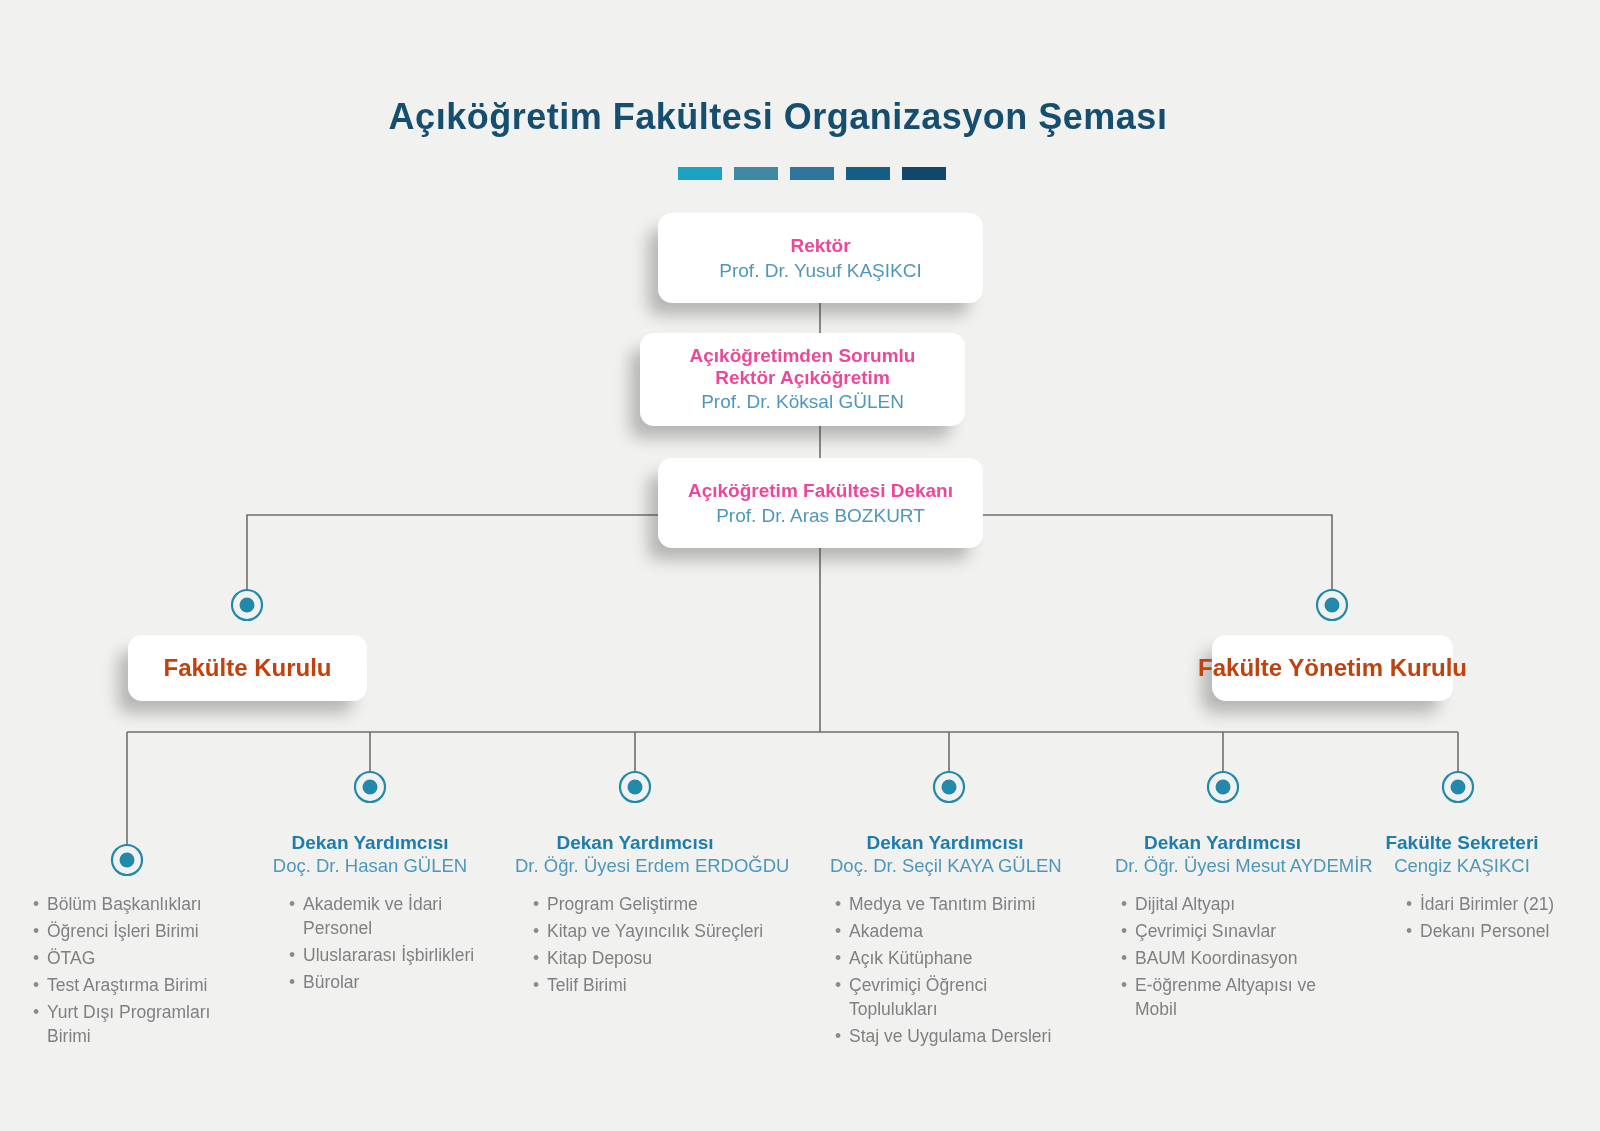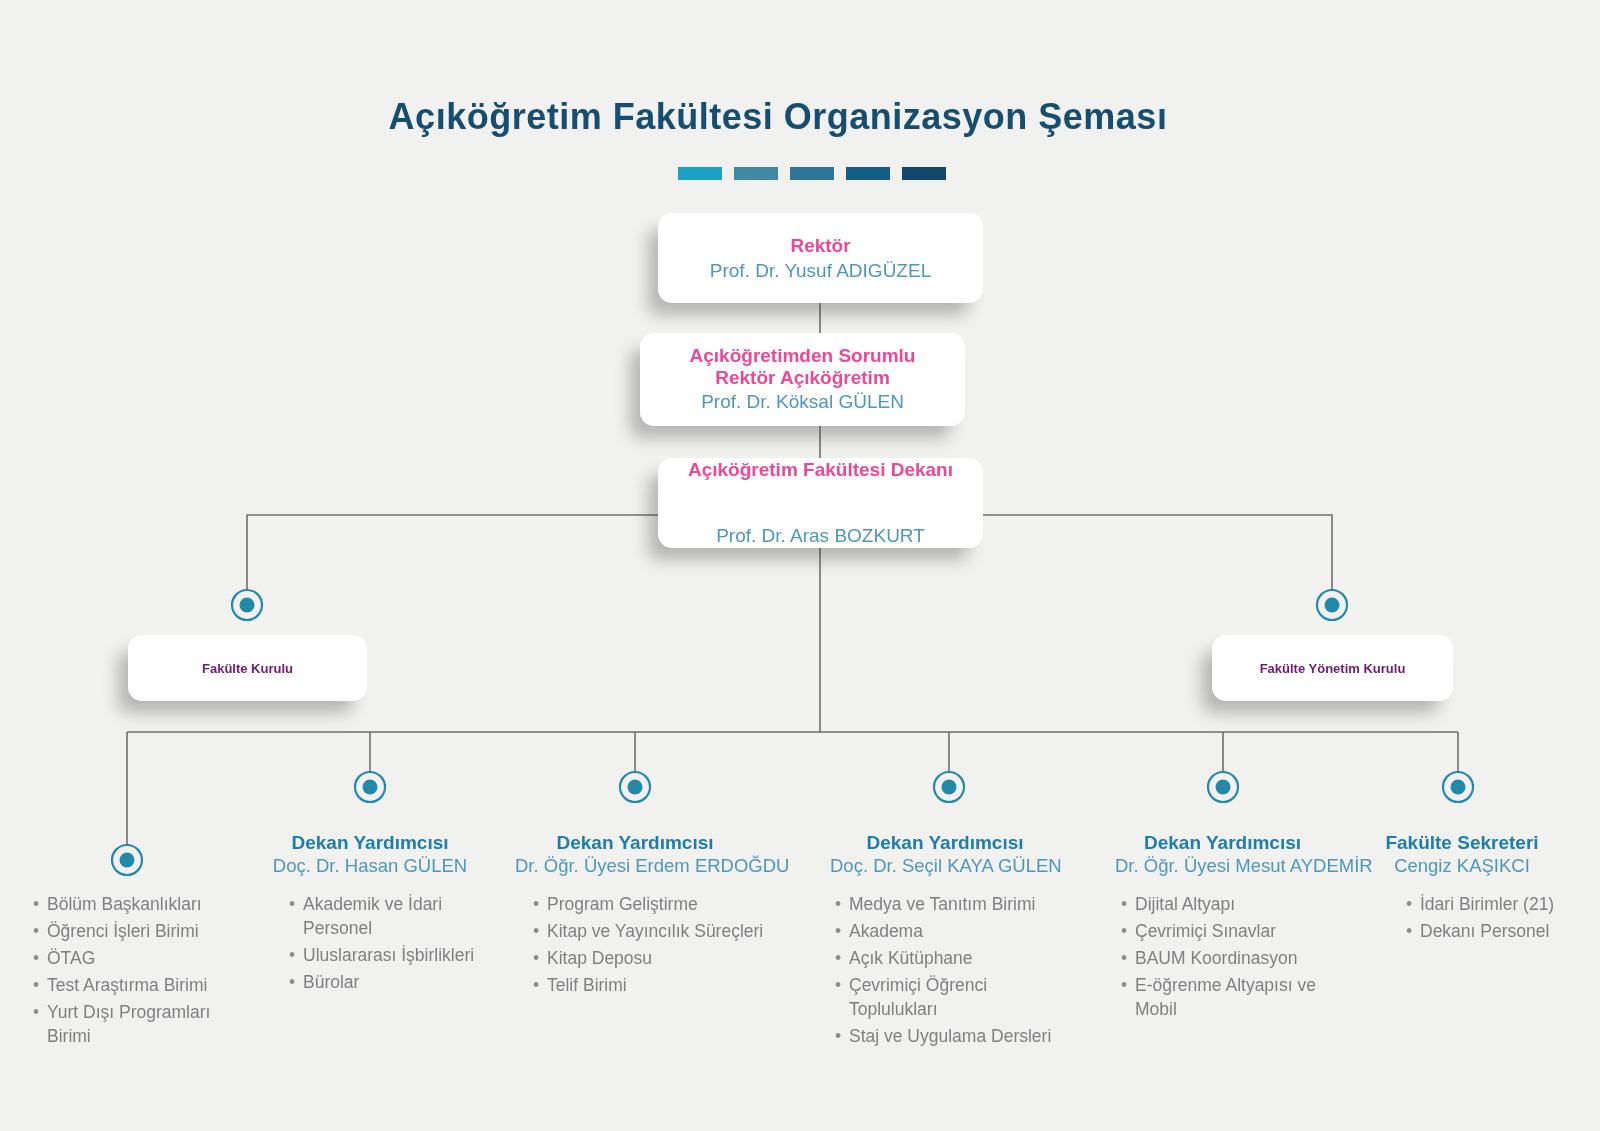--- a/index.html
+++ b/index.html
@@ -26,25 +26,25 @@
   .box{
     position:absolute;background:#ffffff;border-radius:14px;
     box-shadow:-12px 14px 16px -2px rgba(60,60,60,.33);
     display:flex;flex-direction:column;align-items:center;justify-content:center;
     z-index:1;text-align:center;
   }
   .box-title{font-size:19px;font-weight:bold;color:#ec4899;line-height:24px;white-space:nowrap;}
   .box-name{font-size:19px;color:#4e97ba;line-height:25px;white-space:nowrap;}
   .box.rektor{left:658px;top:213px;width:325px;height:90px;}
   .box.vp{left:640px;top:333px;width:325px;height:93px;}
-  .box.dekan{left:658px;top:458px;width:325px;height:90px;justify-content:space-between;}
+  .box.dekan{left:658px;top:458px;width:325px;height:90px;}
   .box.side{height:66px;}
   .box.fk{left:128px;top:635px;width:239px;}
   .box.fyk{left:1212px;top:635px;width:241px;}
-  .side-label{font-size:13px;font-weight:bold;color:#701a75;white-space:nowrap;}
+  .side-label{font-size:24px;font-weight:bold;color:#c2410c;white-space:nowrap;}
 
   .column{position:absolute;z-index:1;}
   .col-title{font-size:19px;font-weight:bold;color:#1e7dab;line-height:23px;text-align:center;white-space:nowrap;}
   .col-name{font-size:18.5px;color:#4e97ba;line-height:23px;text-align:center;white-space:nowrap;}
   .column ul{list-style:none;margin:15px 0 0 0;padding:0;}
   .column.no-head ul{margin-top:0;}
   .column li{
     position:relative;padding-left:14px;color:#7e8082;
     font-size:17.5px;line-height:24px;margin-bottom:3px;
   }
@@ -126,21 +126,21 @@
   <div class="bars">
     <span class="bar" style="background: rgb(27, 162, 195);"></span>
     <span class="bar" style="background: rgb(65, 137, 162);"></span>
     <span class="bar" style="background: rgb(47, 116, 154);"></span>
     <span class="bar" style="background: rgb(20, 94, 133);"></span>
     <span class="bar" style="background: rgb(18, 71, 106);"></span>
   </div>
 
   <div class="box rektor">
     <div class="box-title">Rektör</div>
-    <div class="box-name">Prof. Dr. Yusuf ADIGÜZEL</div>
+    <div class="box-name">Prof. Dr. Yusuf KAŞIKCI</div>
   </div>
 
   <div class="box vp">
     <div class="box-title" style="line-height:22px;">Açıköğretimden Sorumlu</div>
     <div class="box-title" style="line-height:22px;">Rektör Açıköğretim</div>
     <div class="box-name">Prof. Dr. Köksal GÜLEN</div>
   </div>
 
   <div class="box dekan">
     <div class="box-title">Açıköğretim Fakültesi Dekanı</div>

